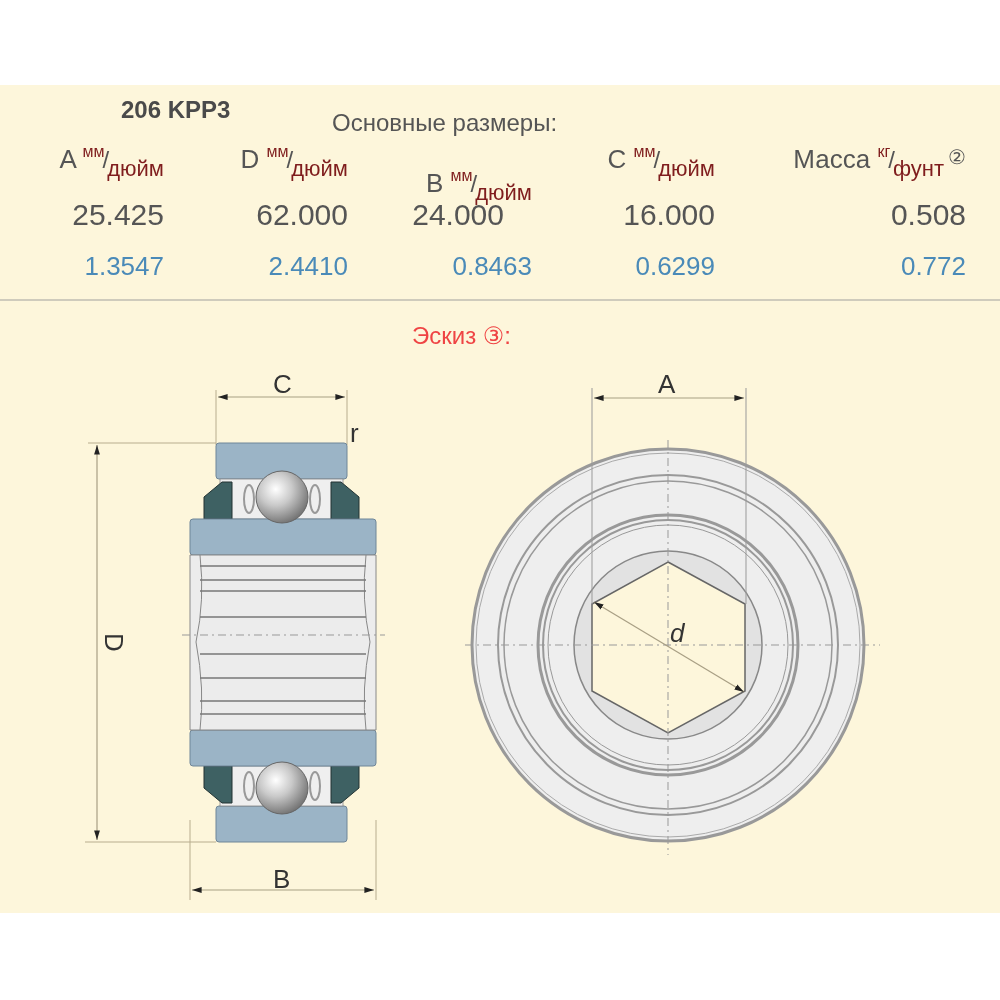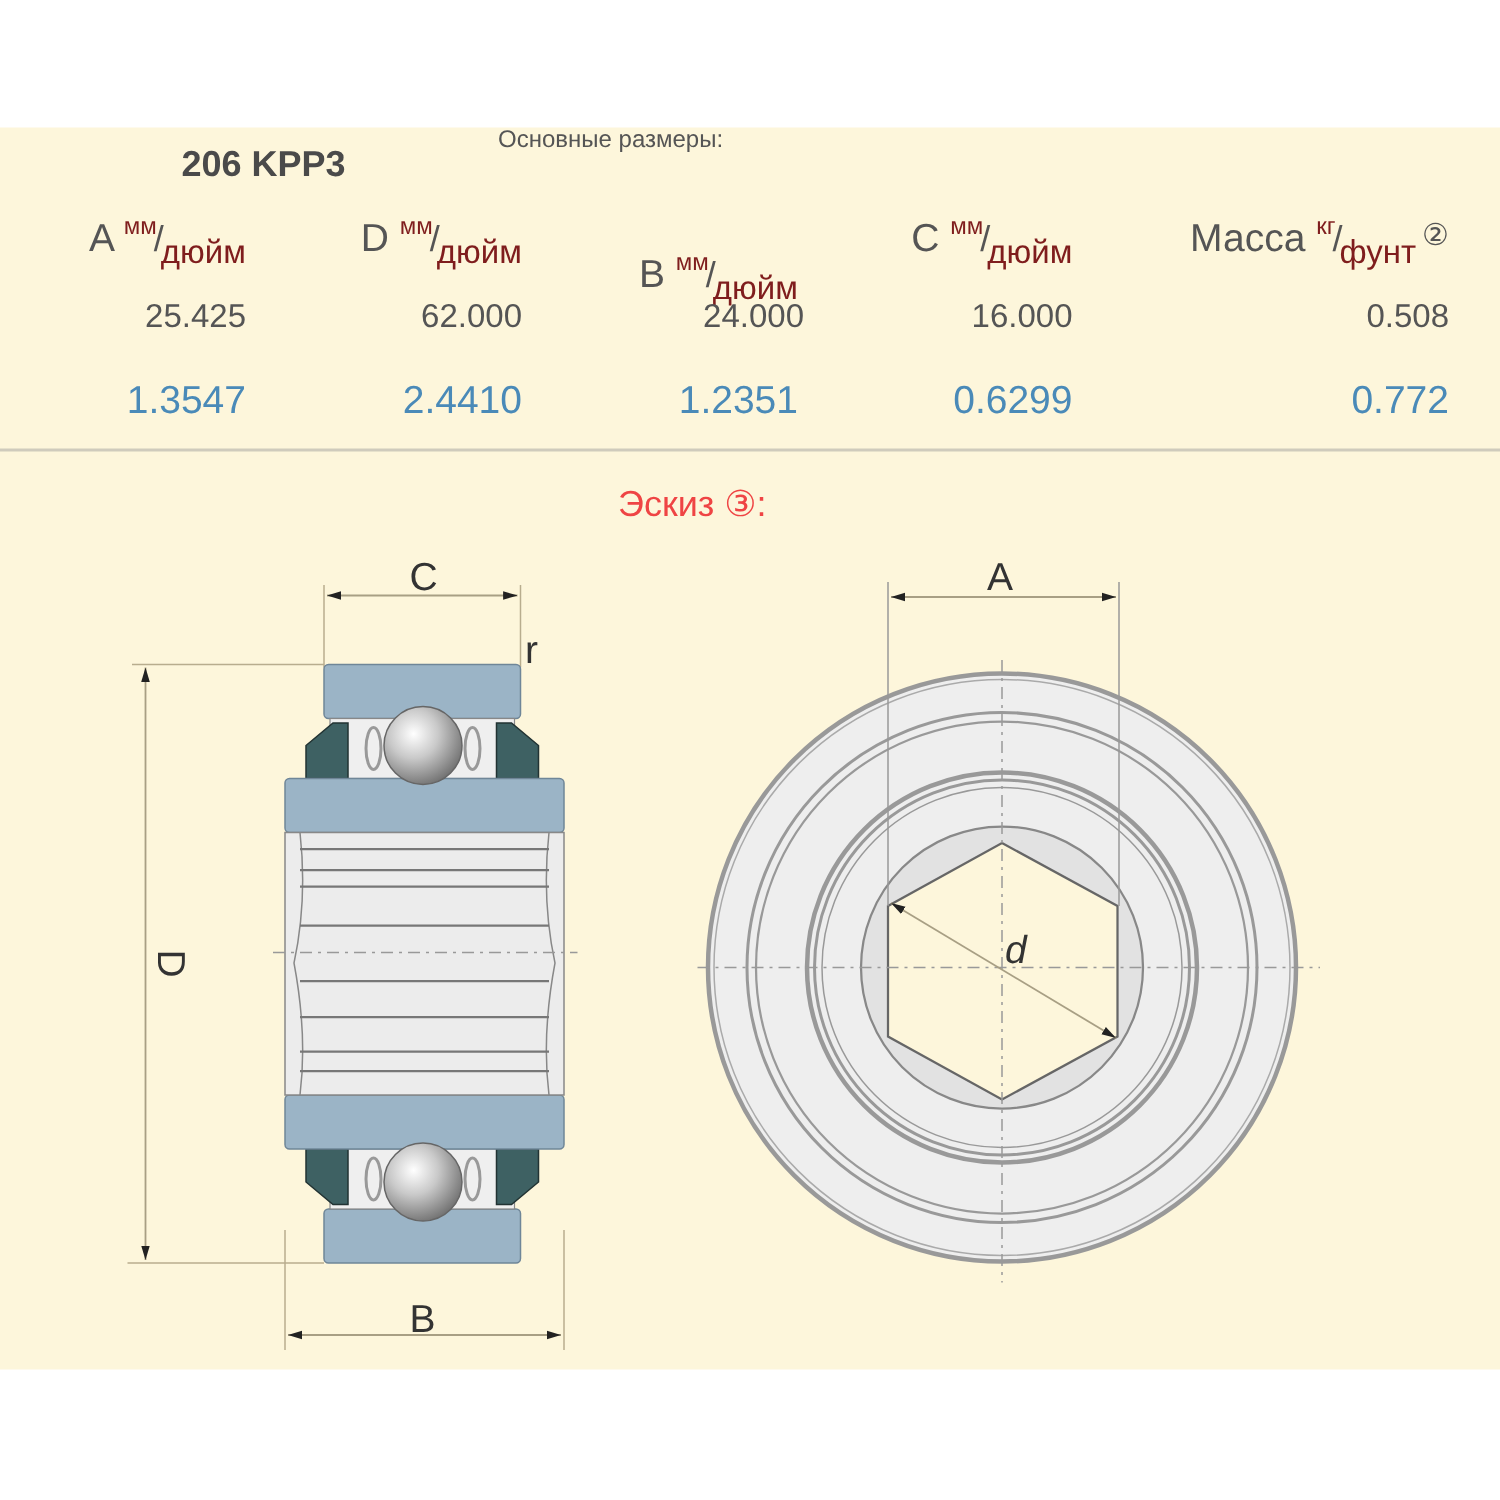--- a/index.html
+++ b/index.html
@@ -1,26 +1,26 @@
 <!DOCTYPE html>
 <html><head>
 <meta charset="utf-8">
 <style>
   html, body { margin:0; padding:0; background:#ffffff; }
   body { width:1000px; height:1000px; position:relative; overflow:hidden; font-family:"Liberation Sans", sans-serif; }
   .panel { position:absolute; left:0; top:85px; width:1000px; height:828px; background:#fdf6db; }
   .title { position:absolute; top:96px; left:121px; font-size:24px; font-weight:bold; color:#4a4a4a; }
-  .subtitle { position:absolute; top:85px; left:332px; font-size:16px; color:#555; }
+  .subtitle { position:absolute; top:109px; left:332px; font-size:24px; color:#555; }
   .col { position:absolute; text-align:right; }
   .hdr { top:143px; font-size:26px; color:#555; white-space:nowrap; }
   .hdr sup { font-size:16px; vertical-align:11px; color:#7f1d1d; }
   .hdr .slash { font-size:24px; color:#555; margin-left:-2px; }
   .hdr .unit { font-size:22px; color:#7f1d1d; vertical-align:-8px; margin-left:-2px; }
   .hdr .note { font-size:20px; color:#555; margin-left:4px; vertical-align:4px; }
-  .mm { top:198px; font-size:22px; color:#555; }
+  .mm { top:198px; font-size:30px; color:#555; }
   .inch { top:251px; font-size:26px; color:#4a8ab8; }
   .divider { position:absolute; left:0; top:299px; width:1000px; height:2px; background:#cfcbbc; }
   .sketch-label { position:absolute; top:322px; left:412px; font-size:24px; color:#ef4444; }
   svg.draw { position:absolute; left:0; top:0; }
   .dimtxt { font-family:"Liberation Sans", sans-serif; font-size:26px; fill:#333; }
 </style>
 </head>
 <body>
 
 <div class="panel"></div>
@@ -39,22 +39,22 @@
   <span>D</span>
   <sup>мм</sup><span class="slash">/</span><span class="unit">дюйм</span>
 </div>
 <div class="col mm" style="right:652px;">62.000</div>
 <div class="col inch" style="right:652px;">2.4410</div>
 
 <div class="col hdr" style="right:468px;margin-top:24px;">
   <span>B</span>
   <sup>мм</sup><span class="slash">/</span><span class="unit">дюйм</span>
 </div>
-<div class="col mm" style="right:464px;margin-left:46px;">24.000</div>
-<div class="col inch" style="right:468px;">1.2351</div>
+<div class="col mm" style="right:496px;margin-left:46px;">24.000</div>
+<div class="col inch" style="right:468px;">0.8463</div>
 
 <div class="col hdr" style="right:285px;">
   <span>C</span>
   <sup>мм</sup><span class="slash">/</span><span class="unit">дюйм</span>
 </div>
 <div class="col mm" style="right:285px;">16.000</div>
 <div class="col inch" style="right:285px;">0.6299</div>
 
 <div class="col hdr" style="right:34px;">
   <span>Масса</span>

